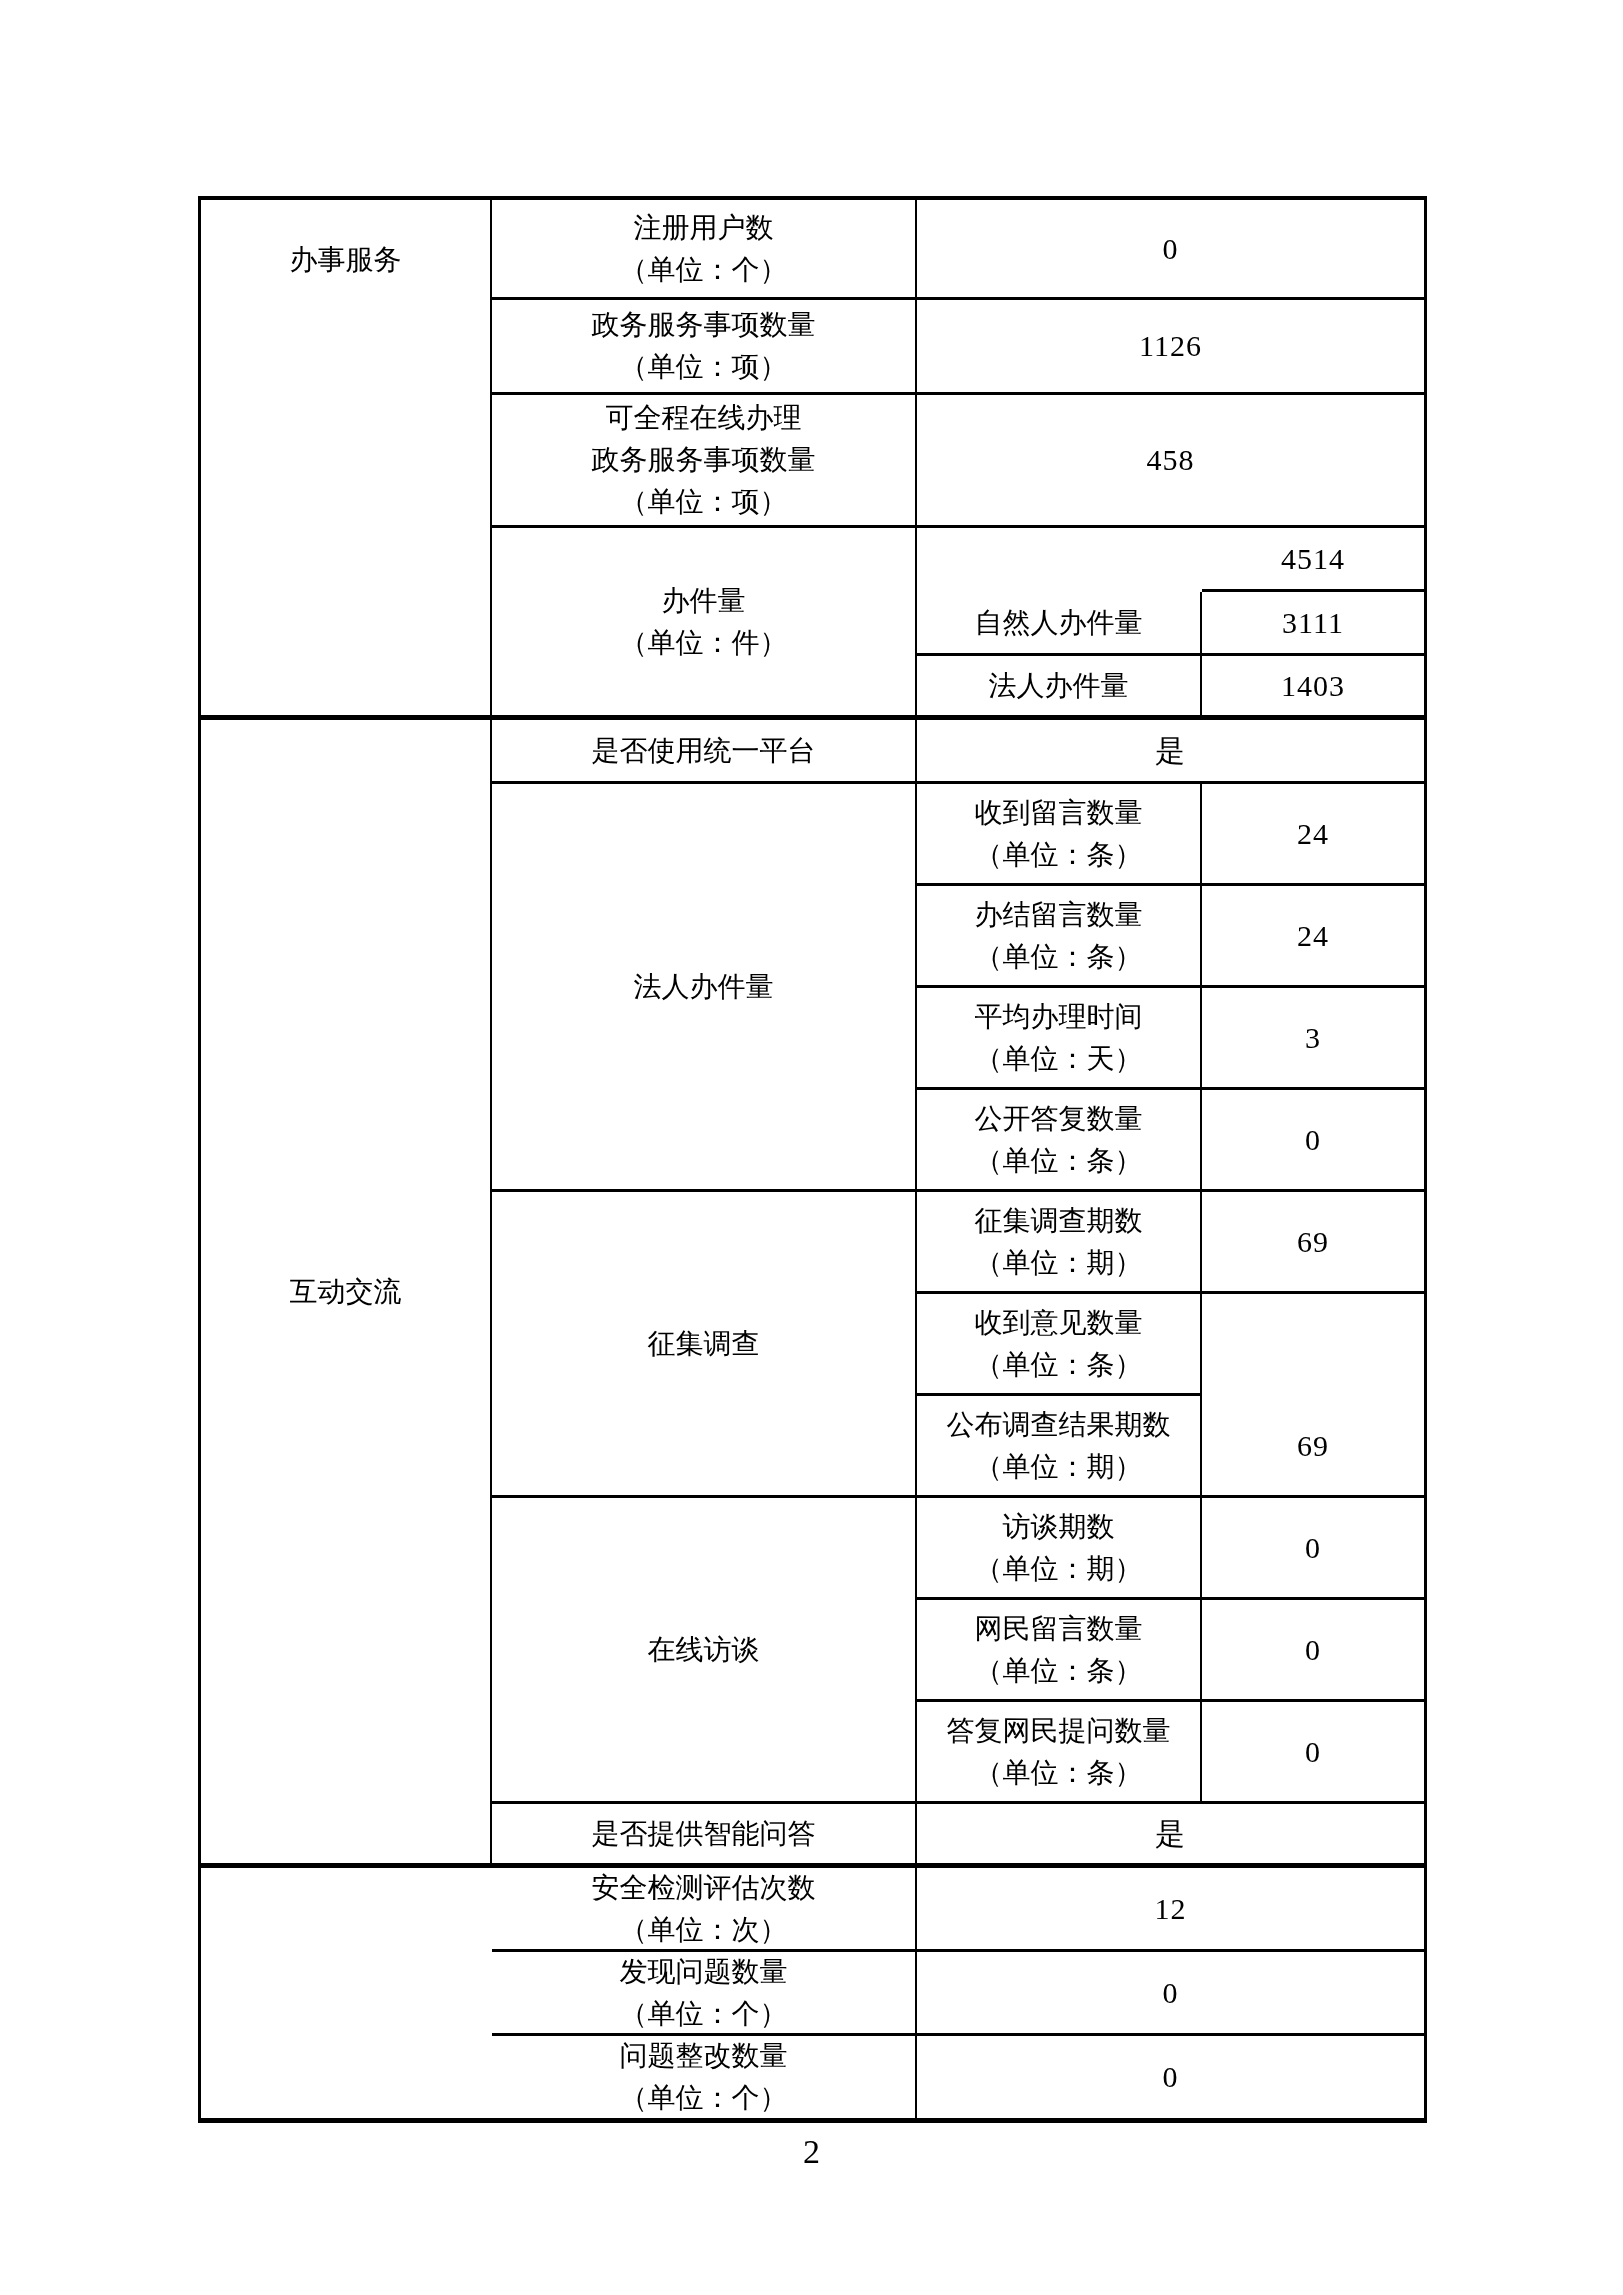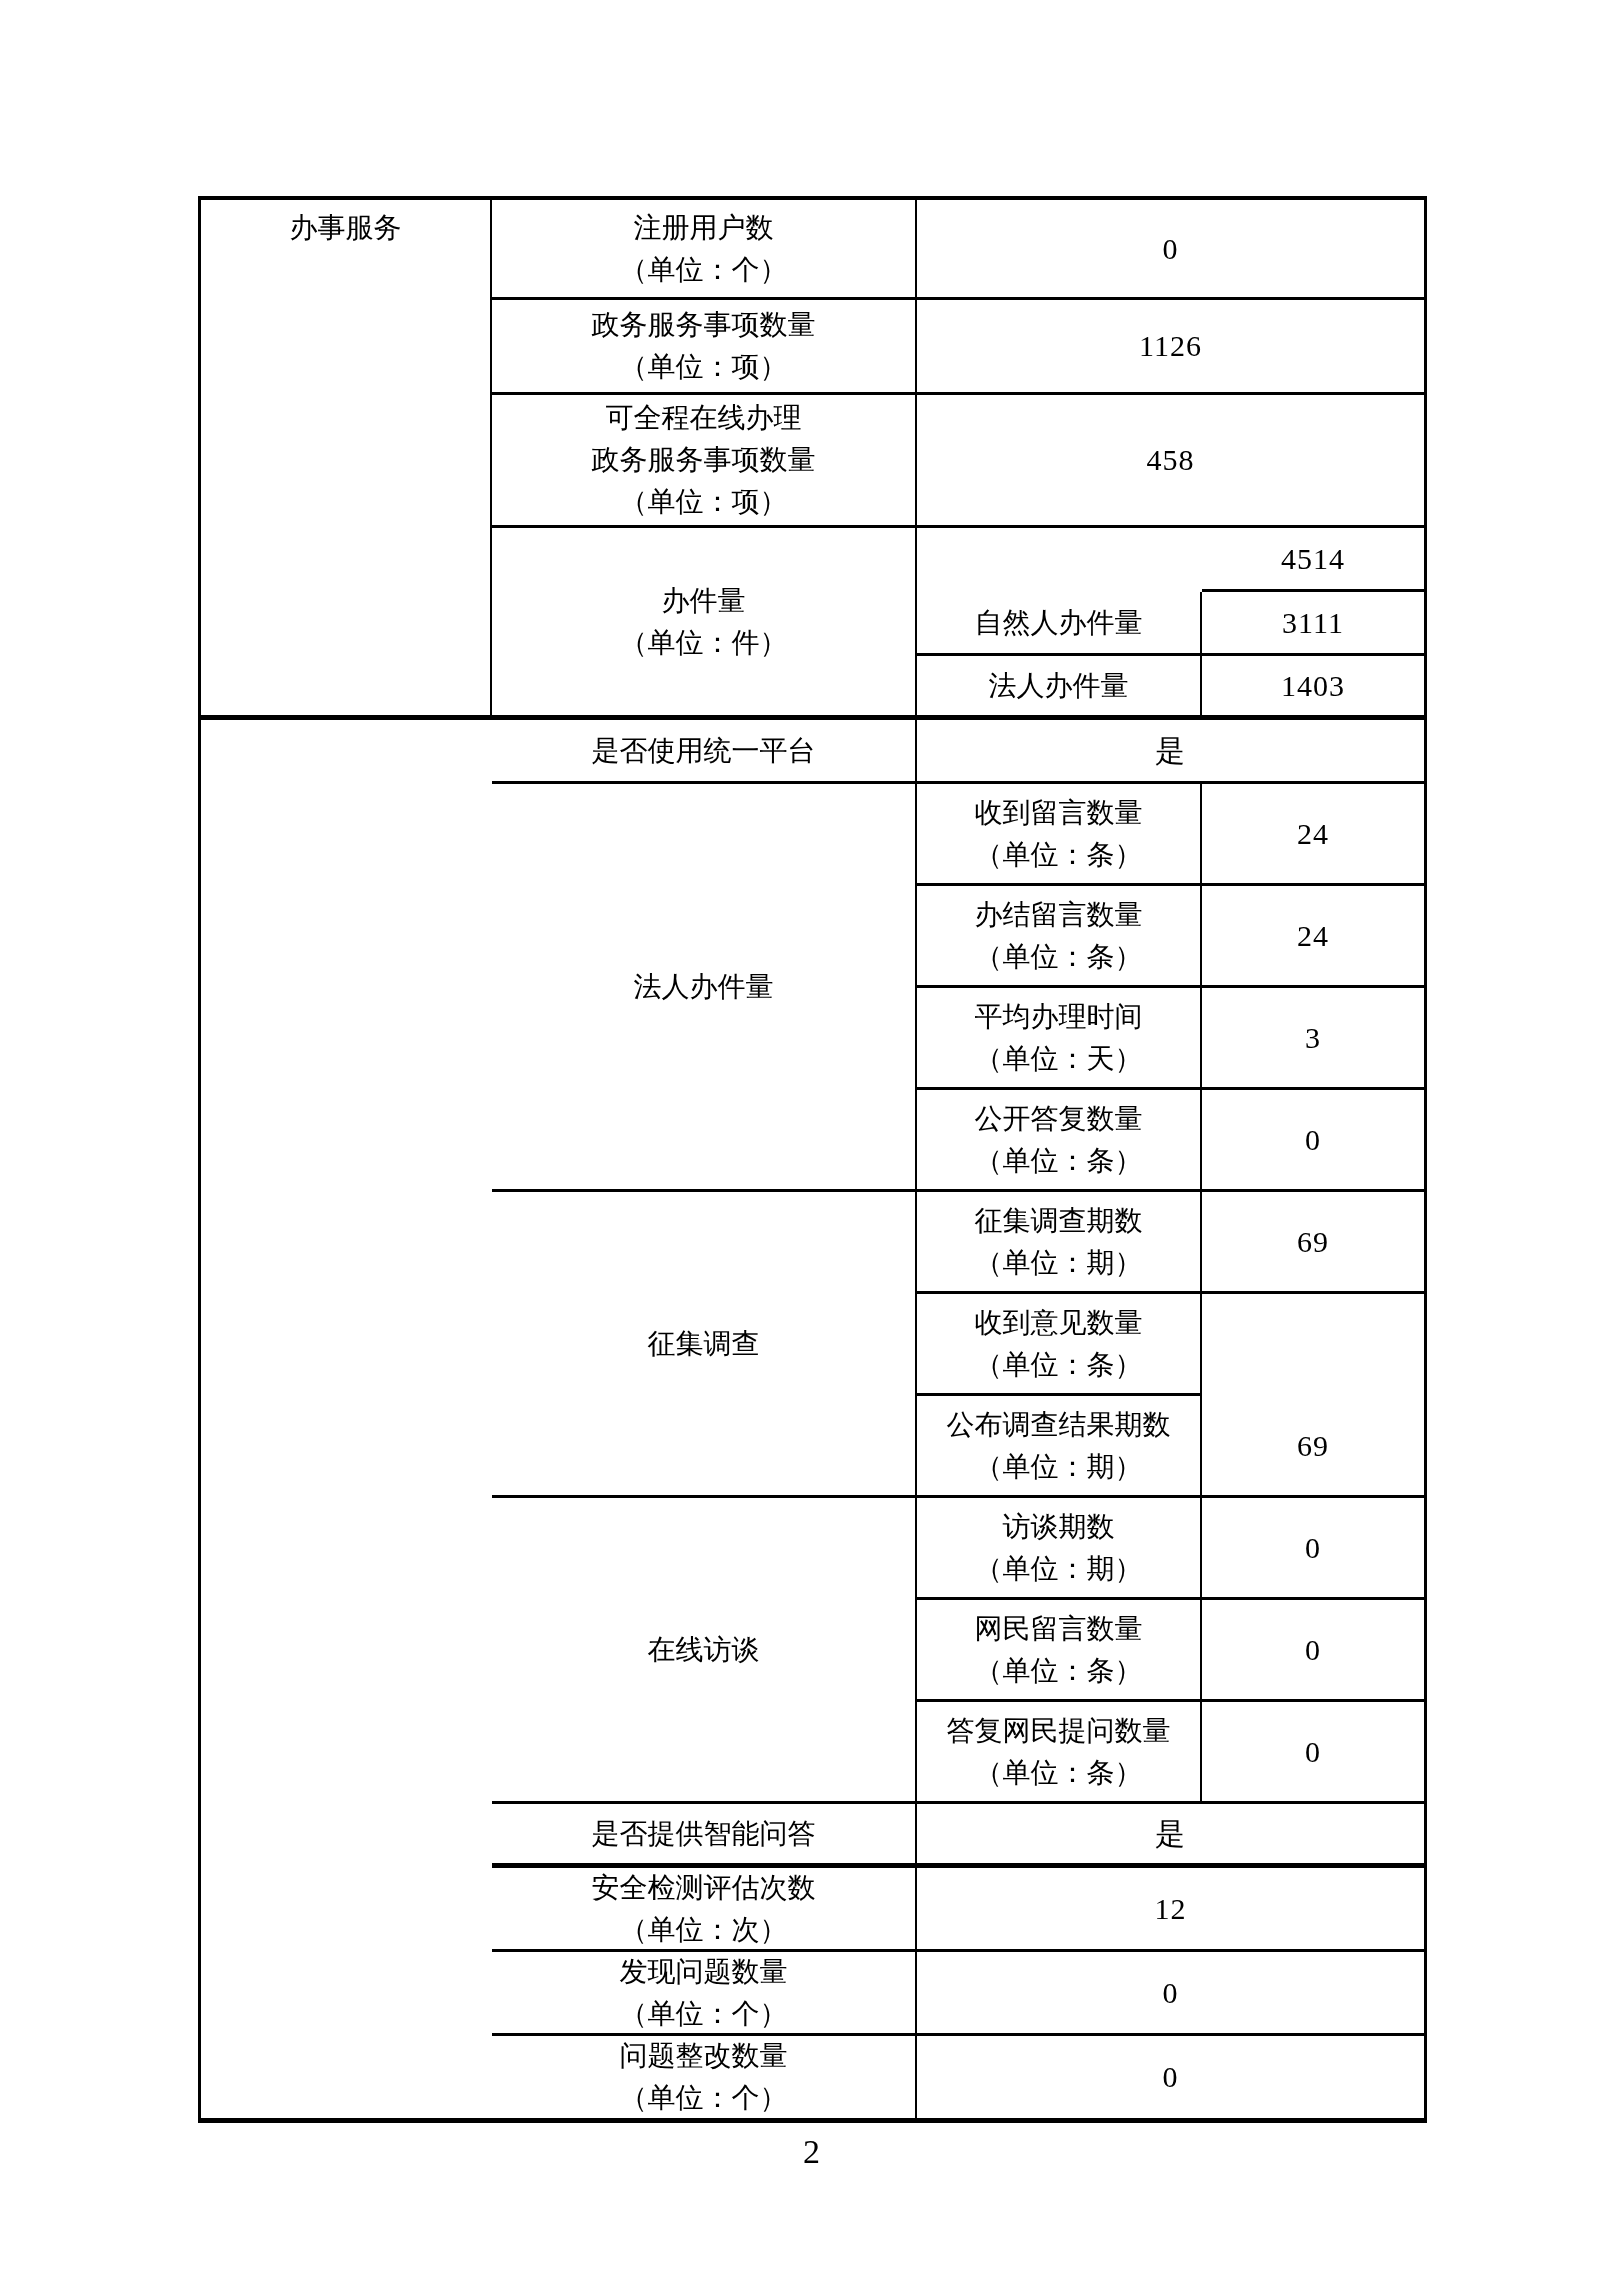--- a/index.html
+++ b/index.html
@@ -25,32 +25,33 @@
     display:flex; align-items:center; justify-content:center;
     text-align:center;
     white-space:pre-line;
     font-size:28px; line-height:42px;
     overflow:hidden;
   }
   .val { font-size:30px; letter-spacing:1px; }
   .no-r { border-right:0; }
   .no-b { border-bottom:0; }
   .sec-b { border-bottom-width:5.6px; }
-  .cat-top { align-items:flex-start; padding-top:7px; }
+  .cat-top { align-items:flex-start; padding-top:39px; }
   .pageno {
     position:absolute; left:0; top:2131px; width:1623px;
     text-align:center; font-size:34px; line-height:41px;
   }
 </style>
 </head>
 <body>
 
 <div class="tbl">
 
   <div class="c cat-top sec-b" style="grid-area:1/1/7/2">办事服务</div>
+  <div class="c sec-b" style="grid-area:7/1/19/2">互动交流</div>
 
   <div class="c" style="grid-area:1/2/2/3">注册用户数
 （单位：个）</div>
   <div class="c" style="grid-area:2/2/3/3">政务服务事项数量
 （单位：项）</div>
   <div class="c" style="grid-area:3/2/4/3">可全程在线办理
 政务服务事项数量
 （单位：项）</div>
   <div class="c" style="grid-area:7/2/8/3">是否使用统一平台</div>
   <div class="c sec-b" style="grid-area:4/2/7/3">办件量

